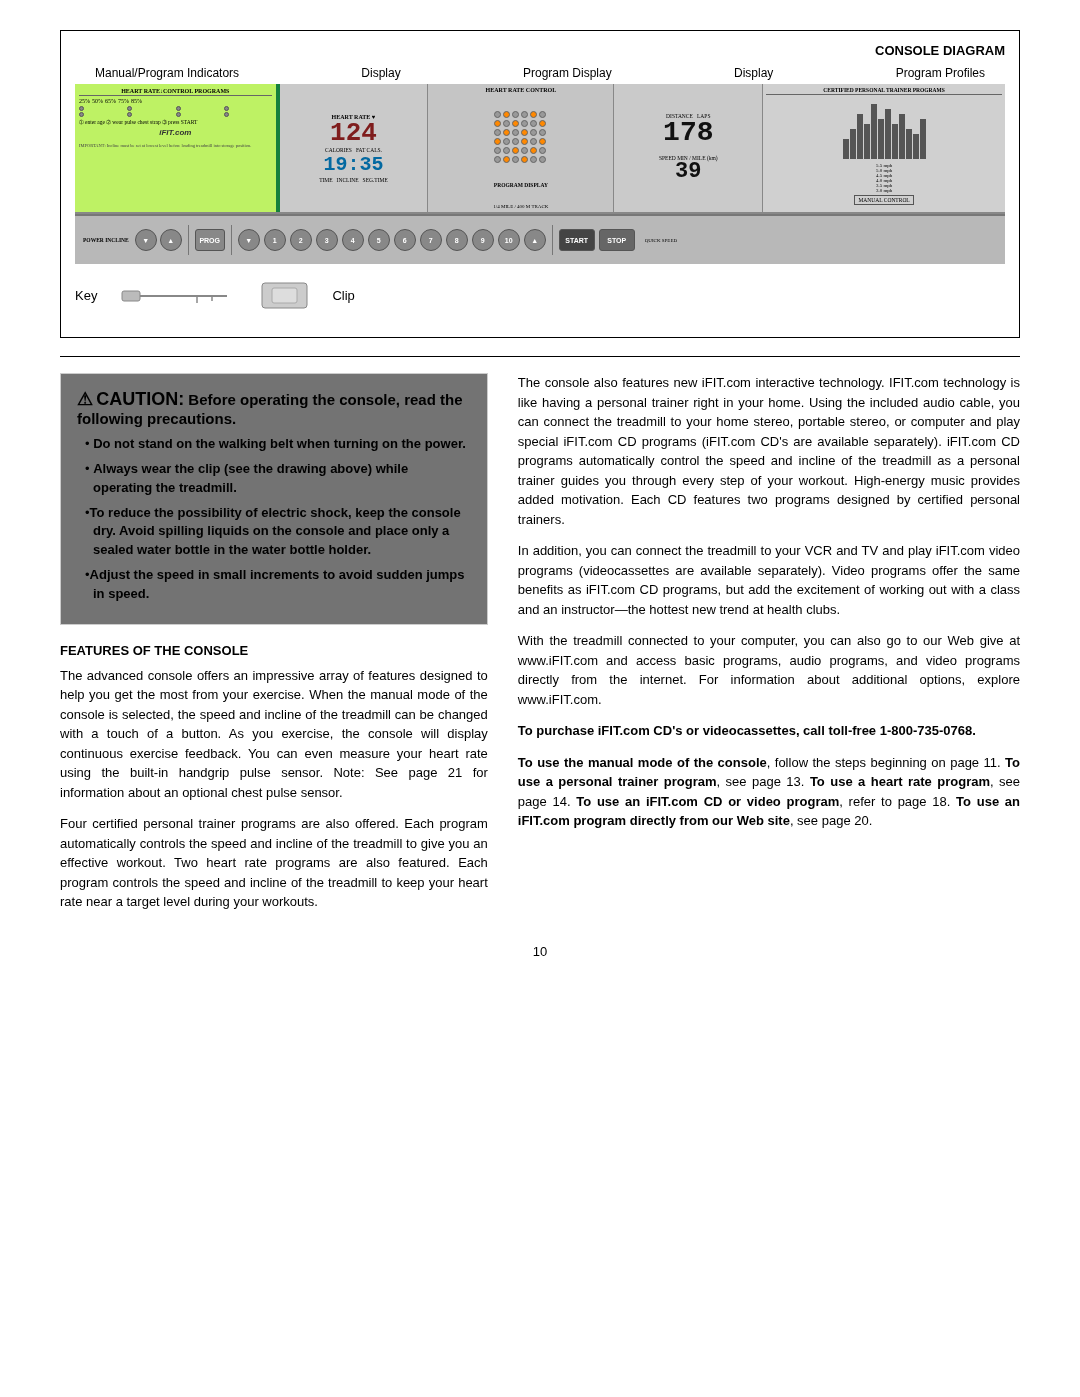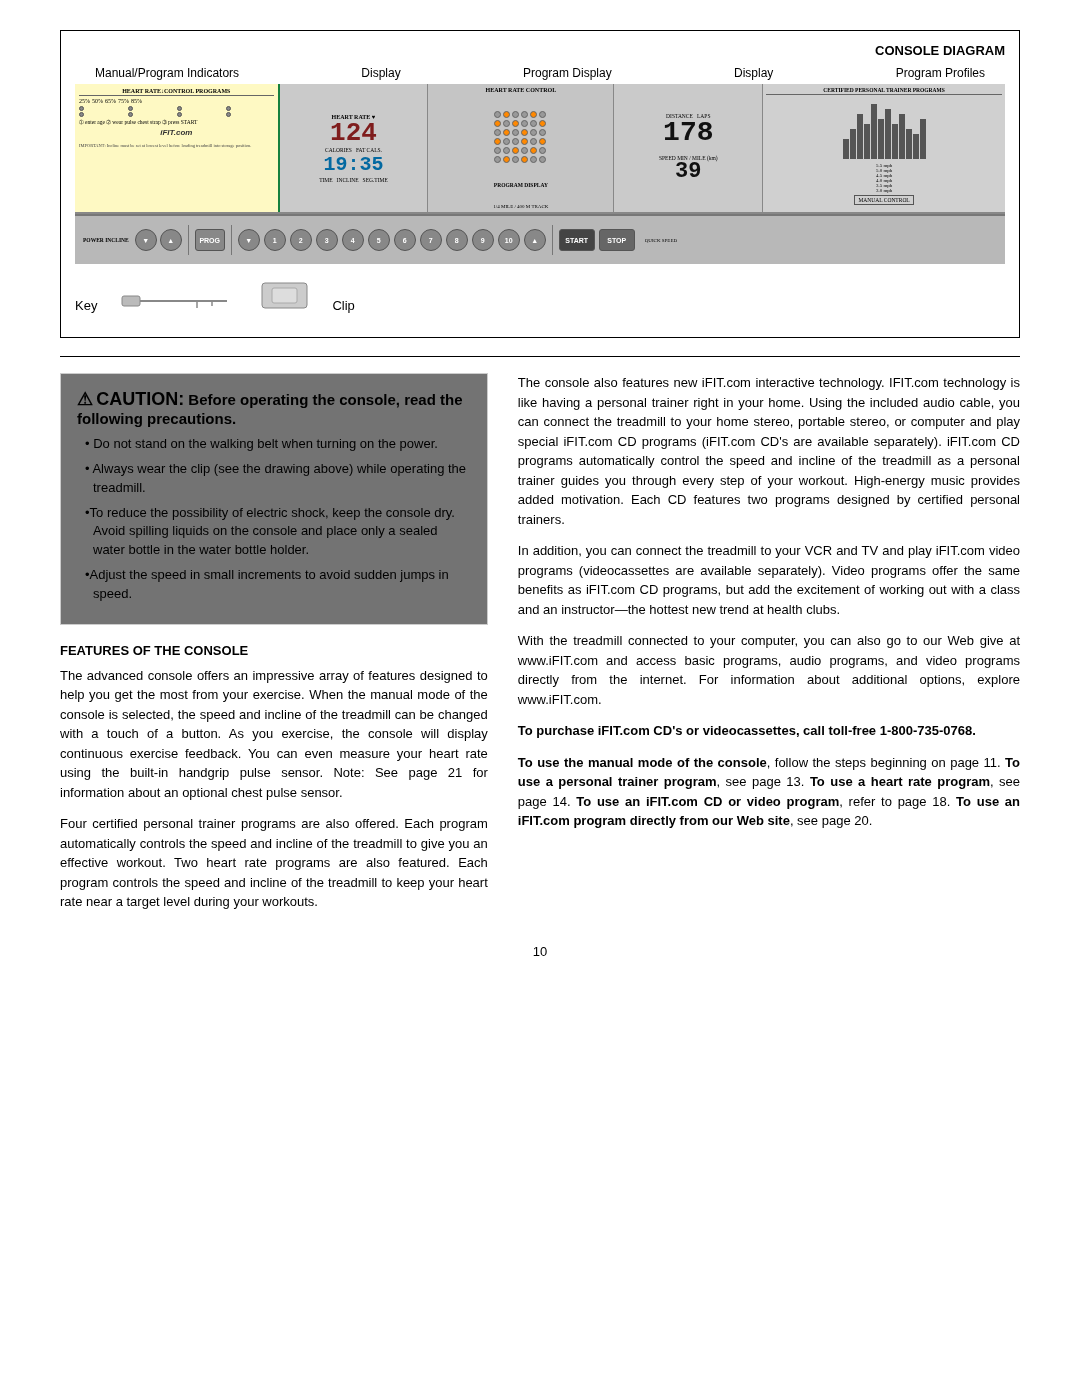--- a/index.html
+++ b/index.html
@@ -54,25 +54,25 @@
       height: 130px;
       position: relative;
       border-bottom: 2px solid #888;
       display: flex;
       align-items: stretch;
     }
 
     
     .console-left {
       width: 22%;
-      border-right: 2px solid #15803d;
+      border-right: 4px solid #15803d;
       padding: 4px;
       font-size: 7px;
       position: relative;
-      background: #fef9c3;
+      background: #bef264;
     }
     .console-left-title {
       font-size: 6px;
       font-weight: bold;
       text-align: center;
       border-bottom: 1px solid #666;
       padding-bottom: 1px;
       margin-bottom: 2px;
     }
     .indicator-grid {
@@ -275,21 +275,21 @@
     }
 
     
     .console-note {
       font-size: 12px;
       margin: 10px 0 8px 0;
       font-family: Arial, sans-serif;
     }
     .key-clip-row {
       display: flex;
-      align-items: flex-end;
+      align-items: center;
       justify-content: center;
       gap: 20px;
       margin: 6px 0 10px 0;
       font-size: 13px;
       font-family: Arial, sans-serif;
     }
 
     
     .section-divider {
       border: none;
@@ -321,21 +321,21 @@
       font-size: 15px;
       font-weight: bold;
       font-family: Arial, sans-serif;
       margin-bottom: 8px;
     }
     .caution-title .caution-word {
       font-size: 18px;
       font-family: Arial, sans-serif;
     }
     .caution-bold {
-      font-weight: normal;
+      font-weight: bold;
     }
     .caution-bullet {
       font-size: 13px;
       font-family: Arial, sans-serif;
       line-height: 1.45;
       margin: 6px 0 6px 8px;
       text-indent: -8px;
       padding-left: 8px;
     }
 

